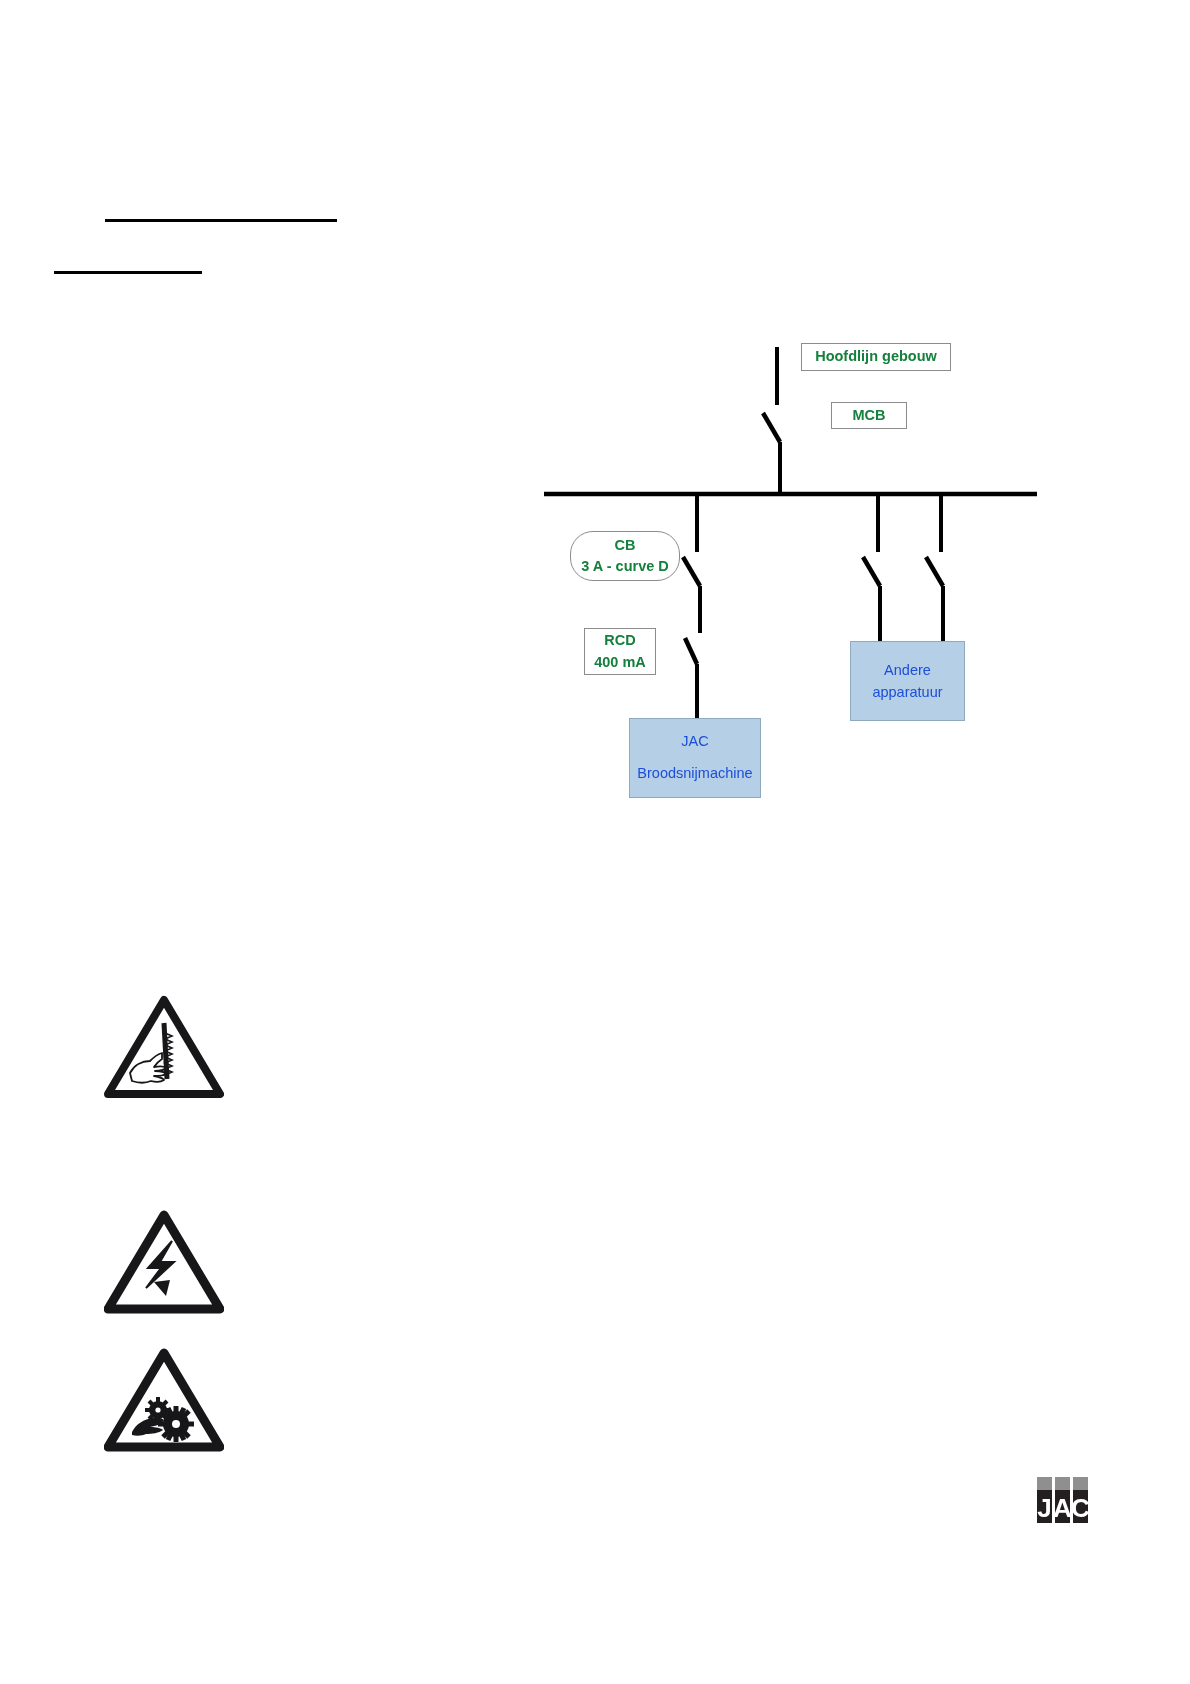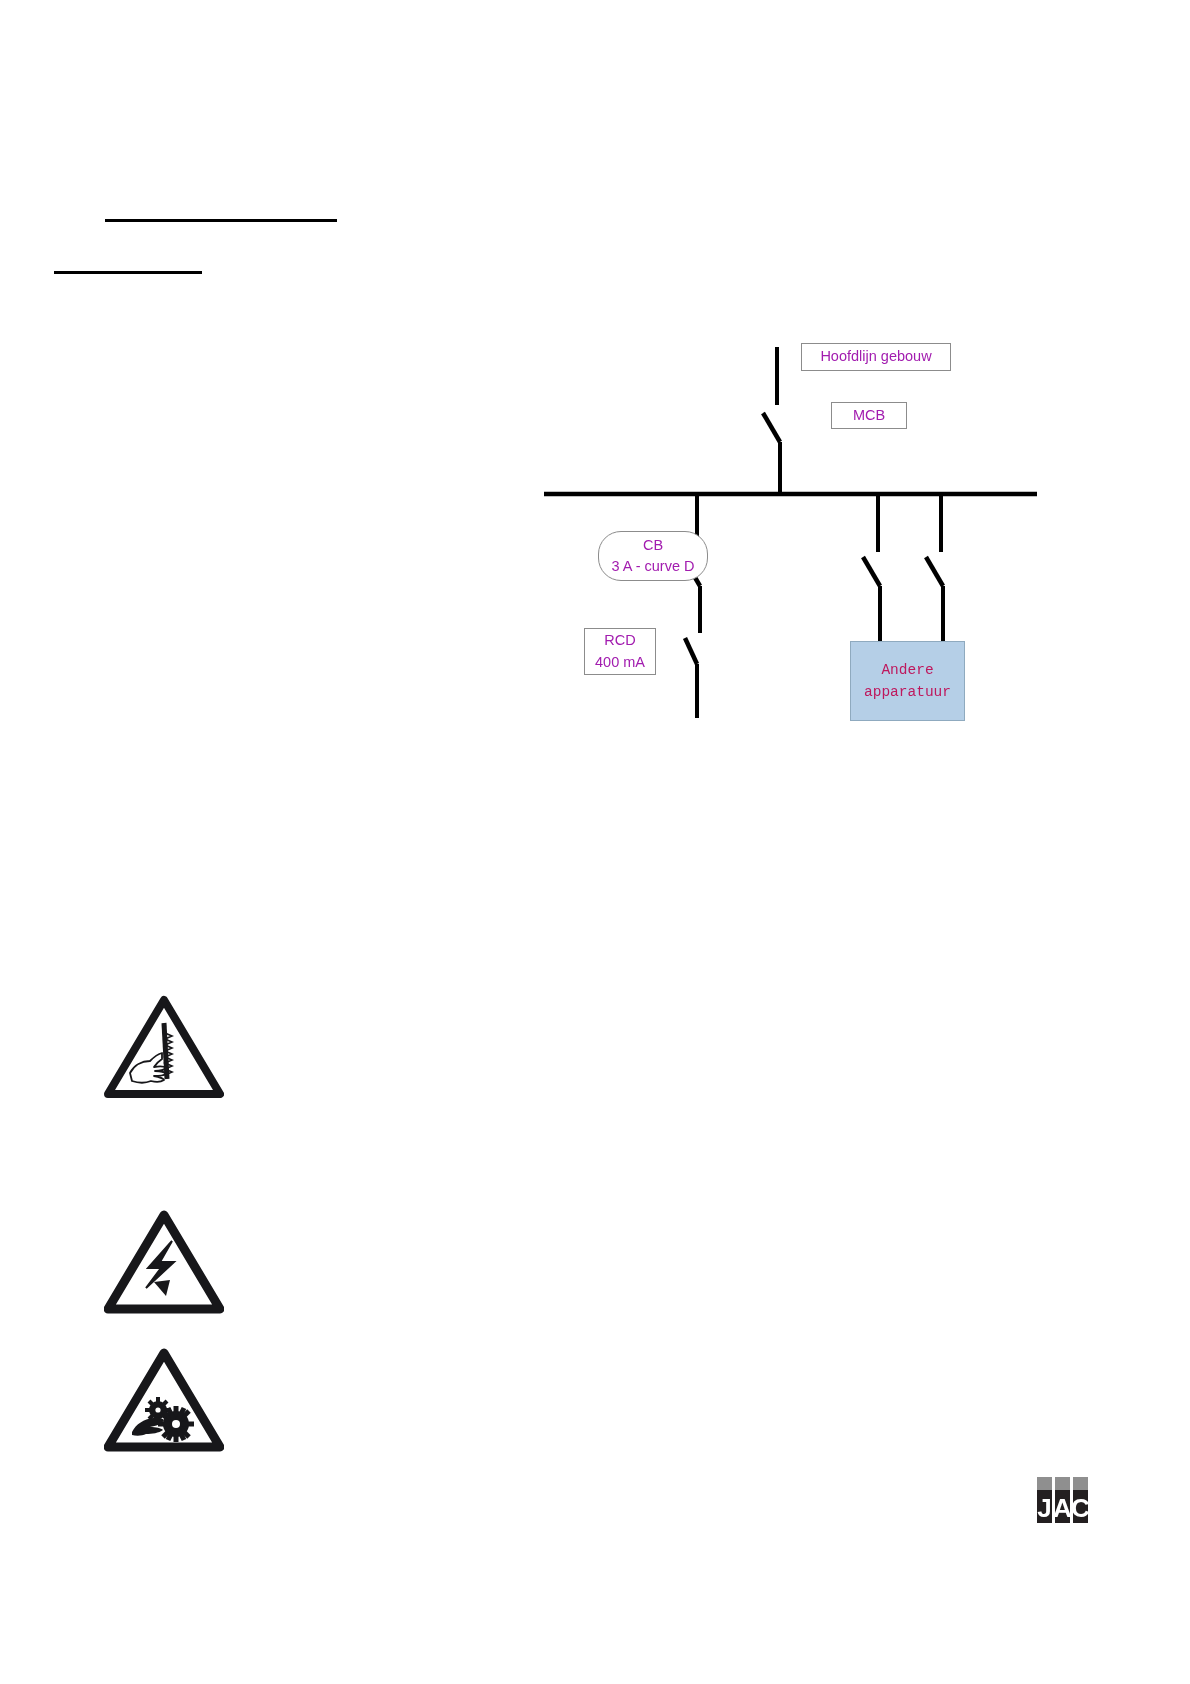--- a/index.html
+++ b/index.html
@@ -43,42 +43,42 @@
     position: absolute;
     border: 1px solid #8c8c8c;
     background: #ffffff;
     box-sizing: border-box;
     display: flex;
     flex-direction: column;
     align-items: center;
     justify-content: center;
     font-size: 14.5px;
     line-height: 1.45;
-    color: #a21caf;
+    color: #15803d;
     white-space: nowrap;
+    font-weight: bold;
   }
   .lbl-hoofdlijn { left: 801px; top: 343px; width: 150px; height: 28px; }
   .lbl-mcb       { left: 795px; top: 402px; width: 76px;  height: 27px; margin-left: 36px; }
-  .lbl-cb        { left: 598px; top: 531px; width: 110px; height: 50px; border-radius: 23px; }
+  .lbl-cb        { left: 570px; top: 531px; width: 110px; height: 50px; border-radius: 23px; }
   .lbl-rcd       { left: 584px; top: 628px; width: 72px;  height: 47px; }
 
   .blue-box {
     position: absolute;
     background: #b5cfe7;
     border: 1px solid #8faabf;
     box-sizing: border-box;
     display: flex;
     flex-direction: column;
     align-items: center;
     justify-content: center;
     font-size: 14.5px;
     line-height: 2.2;
-    color: #be185d;
+    color: #1d4ed8;
     white-space: nowrap;
-    font-family: Liberation Mono, monospace;
   }
   .box-jac    { left: 629px; top: 718px; width: 132px; height: 80px; }
   .box-andere { left: 850px; top: 641px; width: 115px; height: 80px; }
   .box-andere { line-height: 1.55; }
 
   
   .hazard {
     position: absolute;
   }
   .hz-cut   { left: 104px; top: 995px;  width: 120px; height: 104px; }
@@ -144,20 +144,24 @@
   <div class="lbl-box lbl-cb">
     <span>CB</span>
     <span>3 A - curve D</span>
   </div>
 
   <div class="lbl-box lbl-rcd">
     <span>RCD</span>
     <span>400 mA</span>
   </div>
 
+  <div class="blue-box box-jac">
+    <span>JAC</span>
+    <span>Broodsnijmachine</span>
+  </div>
 
   <div class="blue-box box-andere">
     <span>Andere</span>
     <span>apparatuur</span>
   </div>
 
   <div class="hazard hz-cut">
     <svg width="120" height="104" viewBox="0 0 120 104" xmlns="http://www.w3.org/2000/svg">
       <path d="M60 5 L116 99 L4 99 Z" fill="none" stroke="#17171a" stroke-width="8" stroke-linejoin="round"></path>
 

